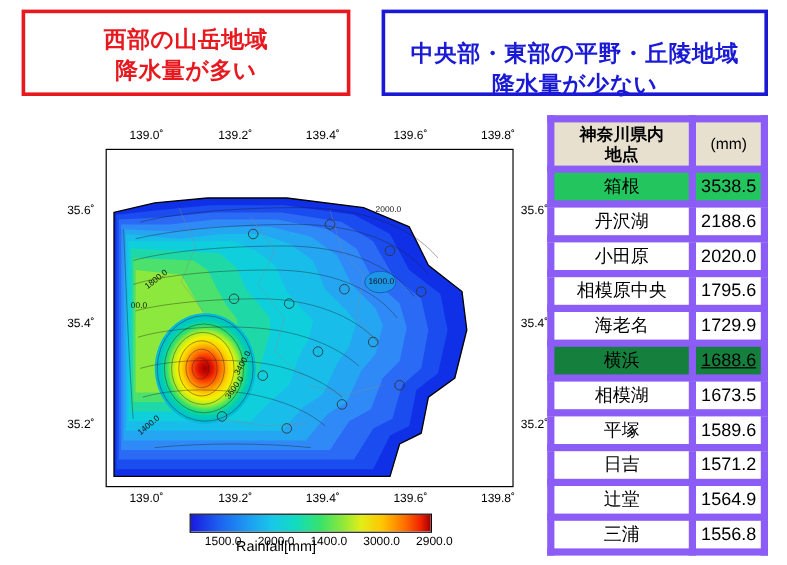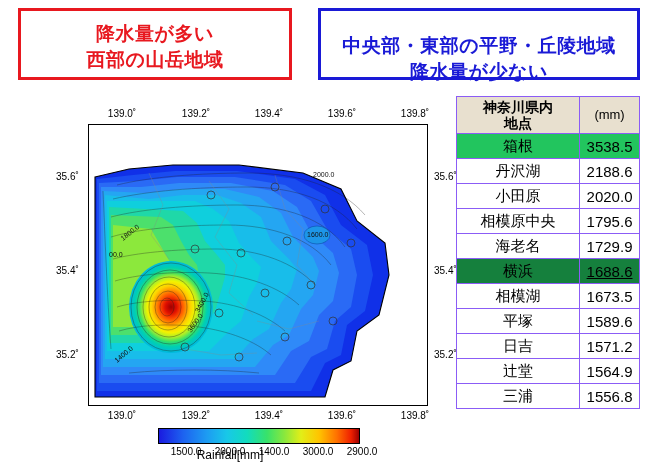--- a/index.html
+++ b/index.html
@@ -115,21 +115,21 @@
   #rank-table {
     position: absolute;
     left: 456px;
     top: 96px;
     width: 184px;
     border-collapse: collapse;
     font-size: 15px;
     background: #fff;
   }
   #rank-table td, #rank-table th {
-    border: 1px solid #8b5cf6;
+    border: 6px solid #8b5cf6;
     text-align: center;
     padding: 2px 0;
     height: 25px;
     box-sizing: border-box;
     font-weight: normal;
     color: #000;
   }
   #rank-table thead th {
     background: #e8e0cf;
     font-weight: bold;
@@ -147,22 +147,22 @@
     font-weight: bold;
   }
   .row-yokohama td.val { text-decoration: underline; }
   td.name { width: 124px; }
   td.val { width: 60px; }
 </style>
 </head>
 <body>
 
 <div class="callout" id="callout-west">
+  <div>西部の山岳地域</div>
   <div>降水量が多い</div>
-  <div>西部の山岳地域</div>
 </div>
 
 <div class="callout" id="callout-east">
   <div>中央部・東部の平野・丘陵地域</div>
   <div>降水量が少ない</div>
 </div>
 
 <div id="figure">
 
   <div class="tick-label xtop" style="left:102px">139.0˚</div>

